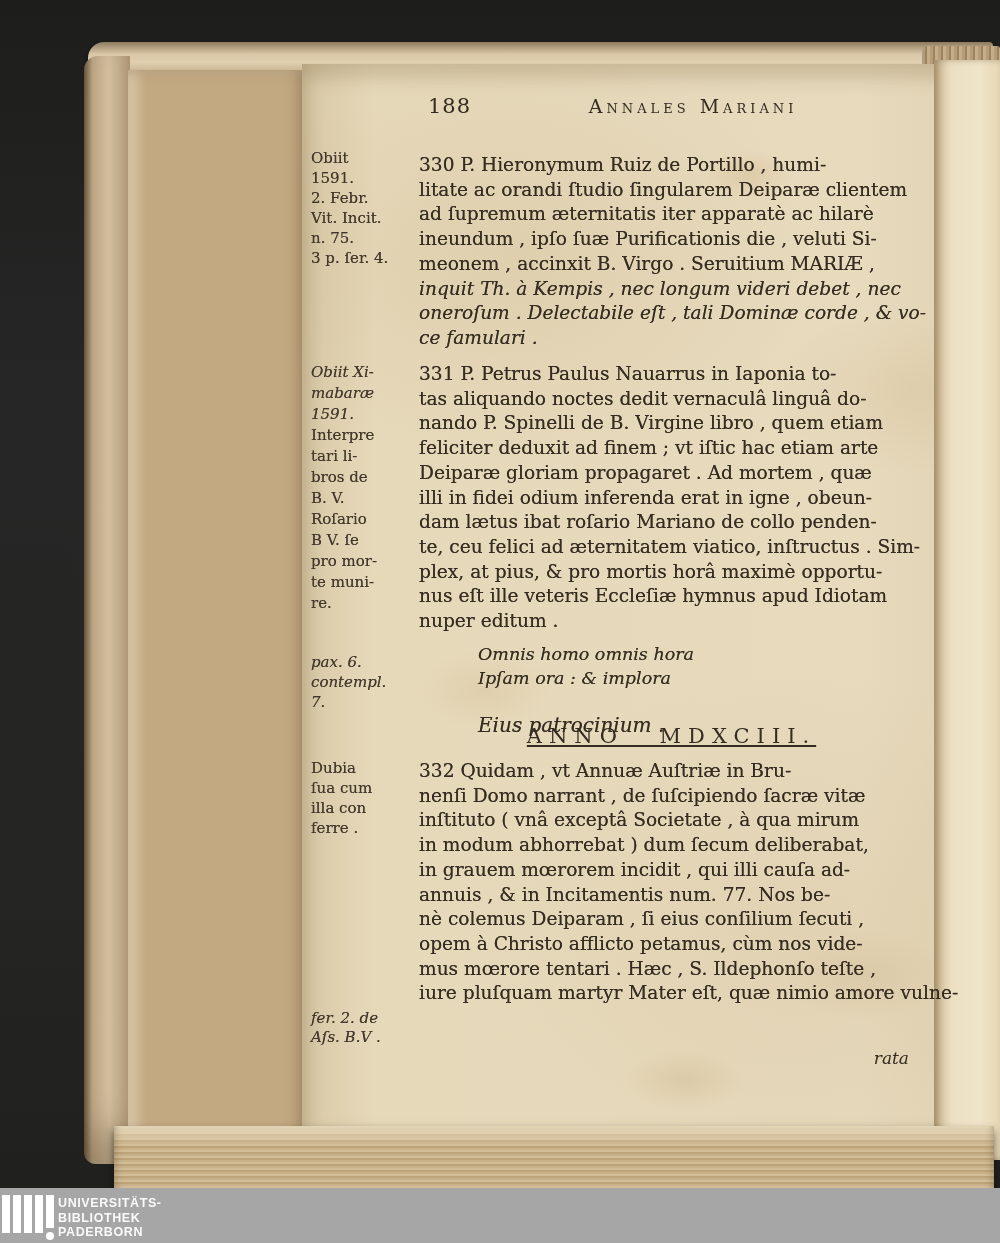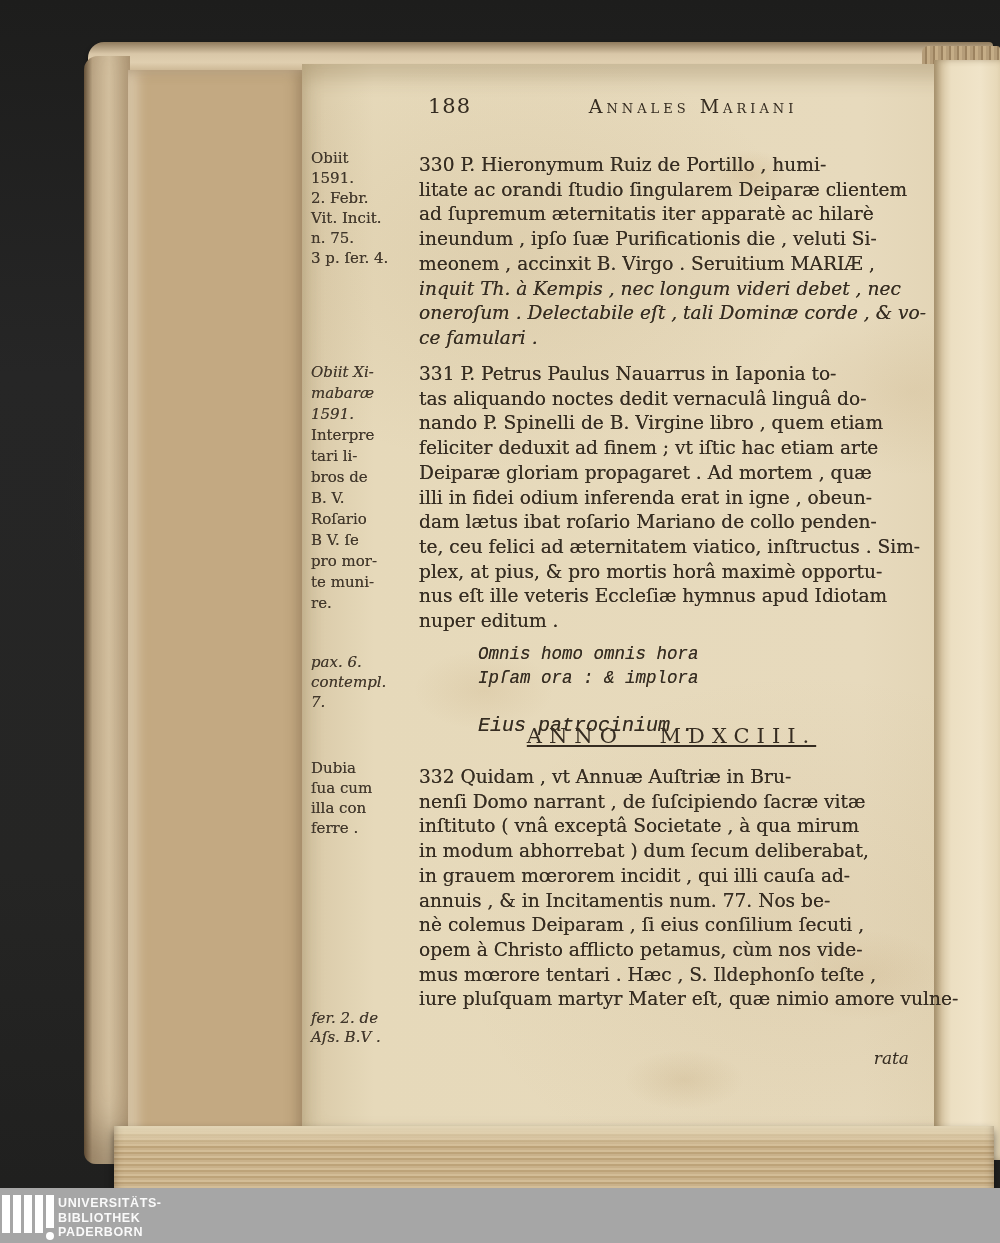--- a/index.html
+++ b/index.html
@@ -75,25 +75,25 @@
   .page-text .line{white-space:nowrap;}
   .page-number{position:absolute;left:428px;top:94px;font-size:21px;letter-spacing:1px;}
   .running-title{
     position:absolute;left:528px;top:95px;width:330px;text-align:center;
     font-variant:small-caps;font-size:19px;letter-spacing:4px;
   }
   .para{position:absolute;left:419px;width:518px;font-size:18.6px;line-height:24.7px;
     text-shadow:0 0 .6px rgba(53,44,33,.75);}
   .p330{top:153px;}
   .p331{top:362px;}
-  .p332{top:759px;margin-top:6px;}
+  .p332{top:759px;}
   .p330 .line:nth-child(n+6){font-style:italic;}
   .p332 .line:nth-child(11){font-style:italic;font-size:17.5px;}
   .verse{position:absolute;left:478px;top:643px;font-style:italic;font-size:17.5px;line-height:23.5px;
-    text-shadow:0 0 .6px rgba(53,44,33,.7);font-family:Liberation Mono, monospace;}
+    text-shadow:0 0 .6px rgba(53,44,33,.7);}
   .verse .line:nth-child(3){font-size:20px;margin-top:24px;}
   .anno{position:absolute;left:419px;top:724px;width:505px;text-align:center;
     font-size:21px;letter-spacing:7px;word-spacing:22px;text-decoration:underline;}
   .catchword{position:absolute;left:419px;top:1048px;width:490px;text-align:right;
     font-style:italic;font-size:17px;}
   .margin-note{position:absolute;left:311px;width:106px;font-size:15px;line-height:20px;
     color:#41372b;text-shadow:0 0 .5px rgba(65,55,43,.7);}
   .margin-note .line{white-space:normal;}
   .n1{top:148px;}
   .n2{top:362px;line-height:21px;}

